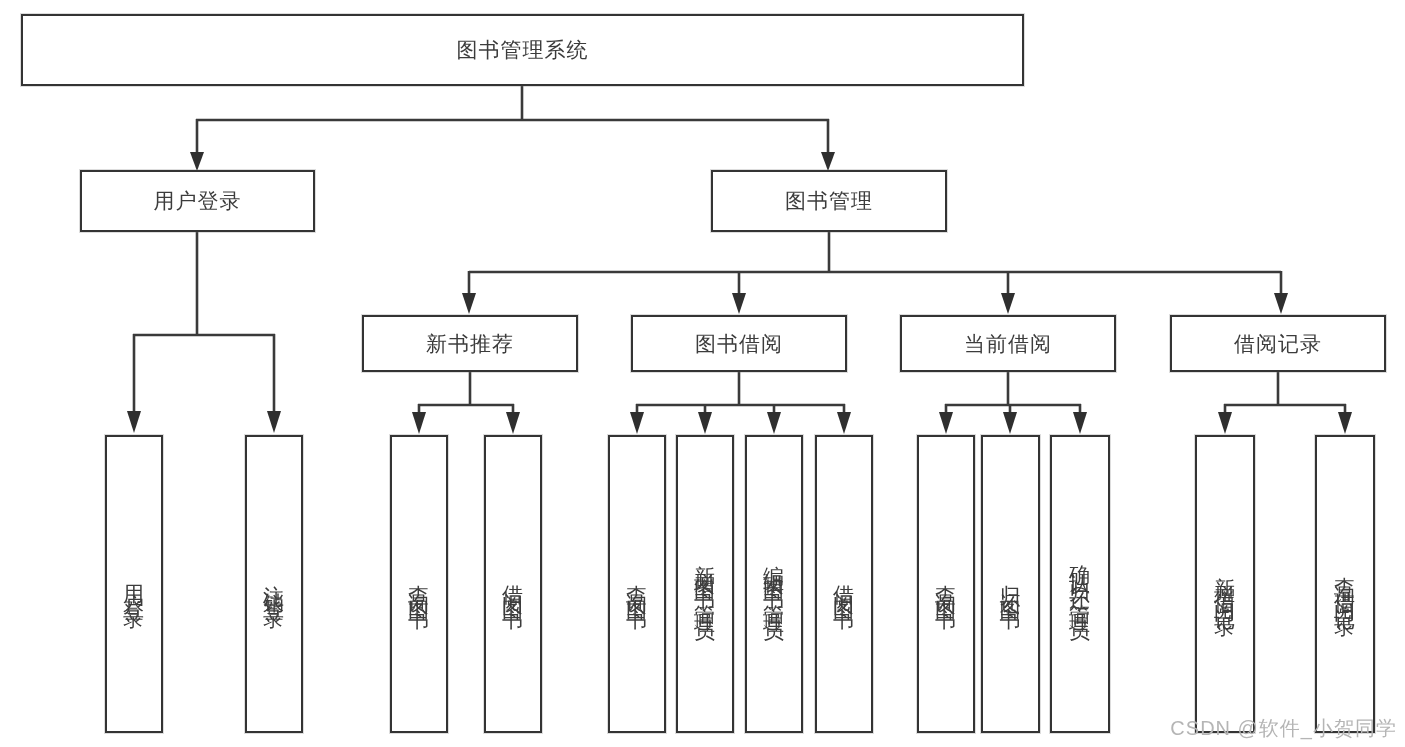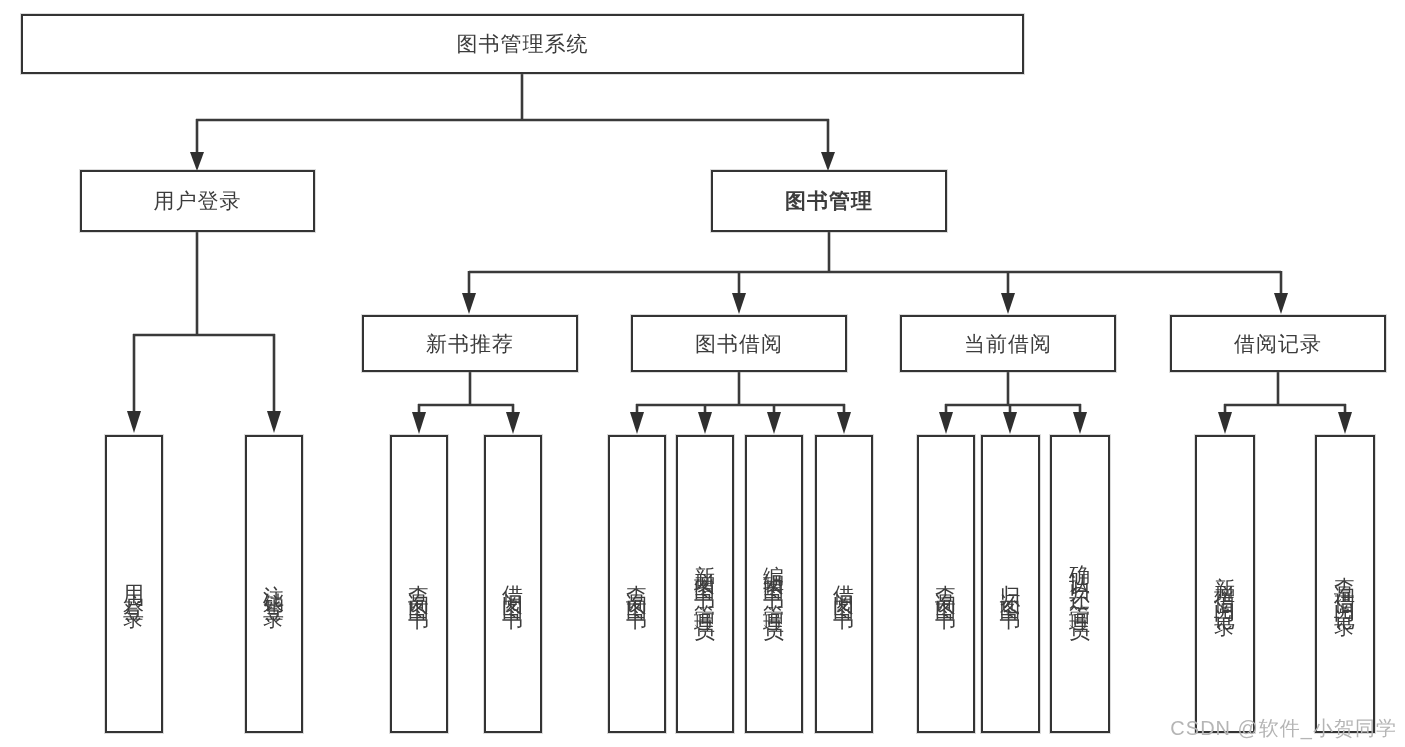--- a/index.html
+++ b/index.html
@@ -34,25 +34,25 @@
   .hbox { font-size: 21px; letter-spacing: 1px; }
   .vbox span {
     writing-mode: vertical-rl;
     text-orientation: mixed;
     font-size: 21px;
     letter-spacing: 8px;
     line-height: 1;
     white-space: nowrap;
   }
   
-  .n-root  { left: 21px;  top: 14px;  width: 1003px; height: 60px; }
+  .n-root  { left: 21px;  top: 14px;  width: 1003px; height: 72px; }
   
   .n-l2    { top: 170px; height: 62px; }
   .n-login { left: 80px;  width: 235px; }
-  .n-mgmt  { left: 711px; width: 236px; font-weight: bold; }
+  .n-mgmt  { left: 711px; width: 236px; }
   
   .n-l3    { top: 315px; height: 57px; width: 216px; }
   .n-rec   { left: 362px; }
   .n-bor   { left: 631px; }
   .n-cur   { left: 900px; }
   .n-his   { left: 1170px; }
   
   .n-leaf  { top: 435px; height: 298px; width: 58px; }
   .x-a1 { left: 105px; }  .x-a2 { left: 245px; }
   .x-b1 { left: 390px; }  .x-b2 { left: 484px; }

